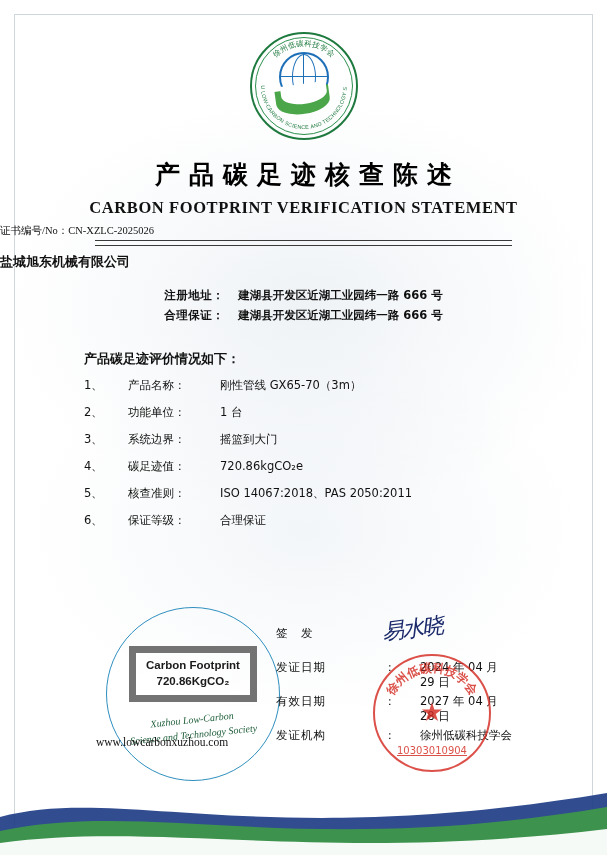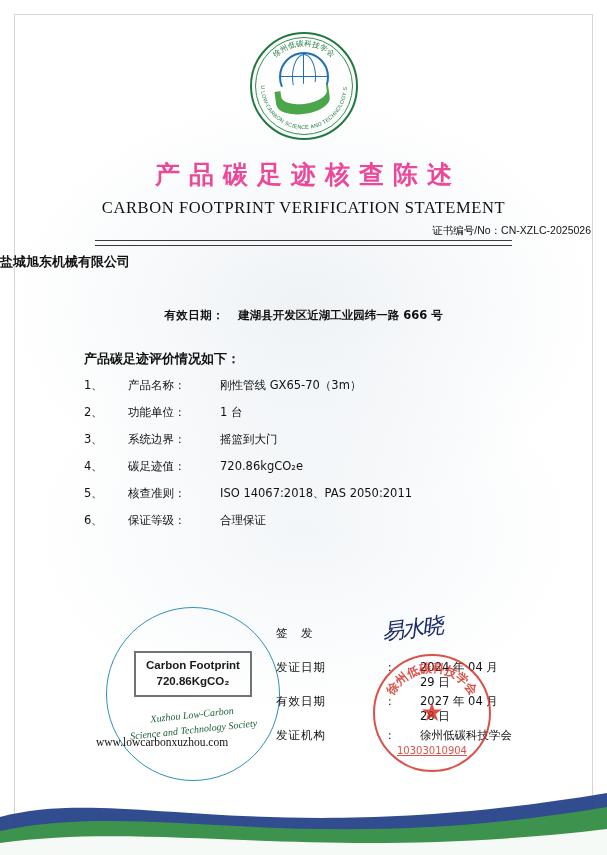--- a/index.html
+++ b/index.html
@@ -129,40 +129,41 @@
   
   .title-cn {
     position: absolute;
     top: 158px;
     left: 0; right: 0;
     text-align: center;
     font-family: "DejaVu Sans", sans-serif;
     font-size: 25px;
     font-weight: bold;
     letter-spacing: 9px;
-    color: #ec4899;
+    color: #000000;
     text-indent: 9px;
   }
   .title-en {
     position: absolute;
     top: 198px;
     left: 0; right: 0;
     text-align: center;
     font-family: "Liberation Serif", serif;
     font-size: 16.5px;
     letter-spacing: 0.6px;
     color: #111;
+    font-weight: bold;
   }
   .cert-no {
     position: absolute;
     top: 224px;
-    left: 0; right: 16px;
-    text-align: right;
+    left: 0; right: 4px;
+    text-align: left;
     font-size: 10.5px;
-    font-family: Liberation Sans, sans-serif;
+    font-family: Liberation Serif, serif;
     color: #111;
   }
 
   .rule-double {
     position: absolute;
     left: 95px; right: 95px;
     top: 240px;
     height: 4px;
     border-top: 1.6px solid #3a3a3a;
     border-bottom: 0.8px solid #3a3a3a;
@@ -230,21 +231,21 @@
     height: 172px;
     border-radius: 50%;
     border: 1px solid #2f8fbf;
     display: flex;
     flex-direction: column;
     align-items: center;
     justify-content: center;
     text-align: center;
   }
   .fp-box {
-    border: 2px solid #737373;
+    border: 7px solid #737373;
     padding: 5px 10px 6px;
     line-height: 1.35;
   }
   .fp-box .l1 {
     font-family: "Liberation Sans", sans-serif;
     font-size: 11.5px;
     font-weight: bold;
   }
   .fp-box .l2 {
     font-family: "Liberation Sans", sans-serif;
@@ -377,22 +378,25 @@
   </div>
 
   <div class="title-cn">产品碳足迹核查陈述</div>
   <div class="title-en">CARBON FOOTPRINT VERIFICATION STATEMENT</div>
   <div class="cert-no">
     <span>证书编号/No：</span><span>CN-XZLC-2025026</span>
   </div>
   <div class="rule-double"></div>
 
   <div class="company">盐城旭东机械有限公司</div>
+  <div class="addr-line addr-1">
+    <span class="lbl">注册地址：</span><span class="val">建湖县开发区近湖工业园纬一路 666 号</span>
+  </div>
   <div class="addr-line addr-2">
-    <span class="lbl">有效日期：</span><span class="val">建湖县开发区近湖工业园纬一路 666 号</span>
+    <span class="lbl">合理保证：</span><span class="val">建湖县开发区近湖工业园纬一路 666 号</span>
   </div>
 
   <div class="section-head">产品碳足迹评价情况如下：</div>
 
   <div class="items">
     <div class="item">
       <span class="idx">1、</span>
       <span class="key">产品名称：</span>
       <span class="val">刚性管线 GX65-70（3m）</span>
     </div>

